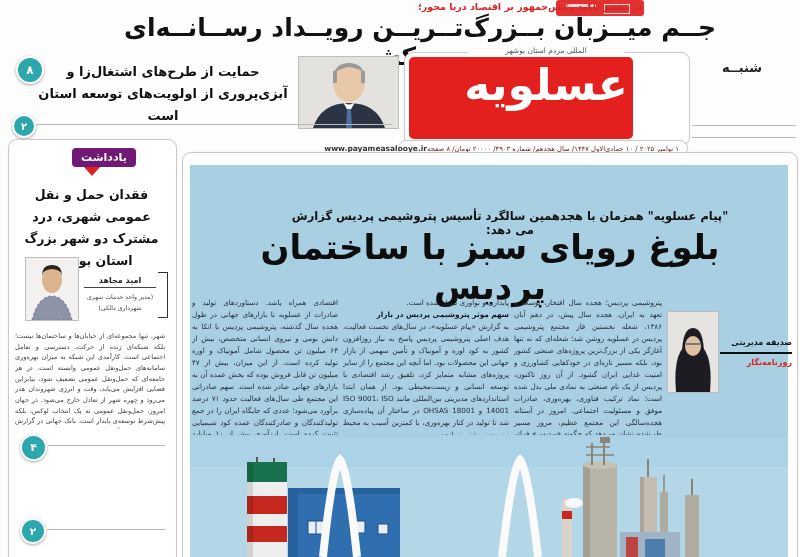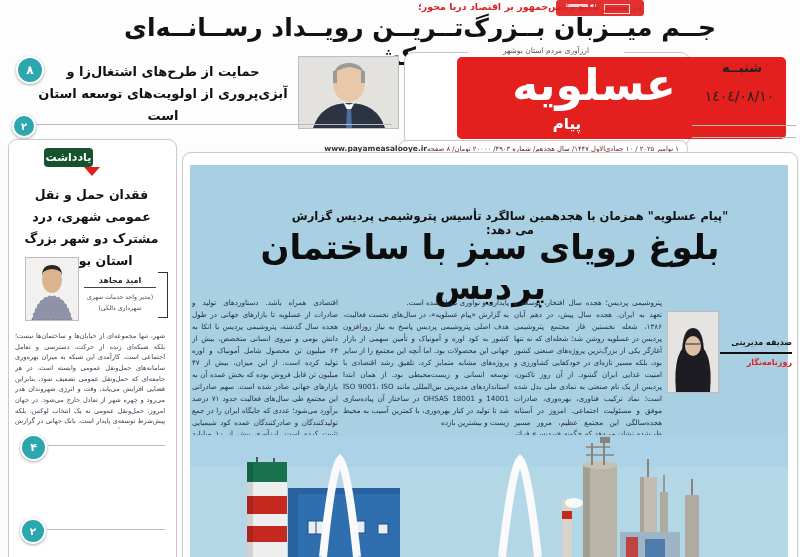--- a/index.html
+++ b/index.html
@@ -43,37 +43,35 @@
       <path d="M48 52 L52 52 L53 71 L47 71Z" fill="#4a6fa5"></path>
     </svg>
   </div>
   <div class="abs" style="left:33px;top:58px;width:260px;">
     <div class="ctr" style="font-size:13px;font-weight:bold;color:#111;line-height:1.7;margin-top:3px;">حمایت از طرح‌های اشتغال‌زا و آبزی‌پروری از اولویت‌های توسعه استان است</div>
   </div>
   <div class="abs badge" style="left:12px;top:114px;width:20px;height:20px;font-size:10px;">۲</div>
   <div class="abs hline" style="left:36px;top:124px;width:356px;"></div>
 
   <div class="abs card" style="left:404px;top:52px;width:284px;height:92px;"></div>
-  <div class="abs ctr" style="left:468px;top:46px;width:156px;background:#fdfdfd;font-size:7.5px;color:#555;letter-spacing:1px;">ارزآوری مردم استان بوشهر</div>
-  <div class="abs" style="left:409px;top:57px;width:329px;height:82px;background:#e3201e;border-radius:5px;overflow:hidden;margin-left:48px;">
+  <div class="abs ctr" style="left:468px;top:46px;width:156px;background:#fdfdfd;font-size:7.5px;color:#555;letter-spacing:1px;">المللی مردم استان بوشهر</div>
+  <div class="abs" style="left:409px;top:57px;width:224px;height:82px;background:#e3201e;border-radius:5px;overflow:hidden;">
     <div class="abs ctr" style="left:0;top:2px;width:274px;font-size:44px;font-weight:bold;color:#fff;line-height:1.2;">عسلویه</div>
-    <div class="abs ctr" style="left:60px;top:58px;width:100px;font-size:15px;font-weight:bold;color:#fff;">پیام</div>
   </div>
   <div class="abs ctr" style="left:692px;top:60px;width:100px;font-size:13px;font-weight:bold;color:#222;">شنبــه</div>
-  <div class="abs ctr" style="left:682px;top:88px;width:115px;font-size:14px;color:#222;direction:ltr;">١٤٠٤/٠٨/١٠</div>
   <div class="abs hline" style="left:692px;top:125px;width:104px;"></div>
   <div class="abs hline" style="left:692px;top:137px;width:104px;"></div>
 
   <div class="abs card" style="left:398px;top:140px;width:290px;height:17px;border-radius:9px;display:flex;align-items:center;justify-content:space-between;padding:0 8px;box-sizing:border-box;">
     <span style="font-size:6.8px;color:#6a2020;white-space:nowrap;text-align:right;">۱ نوامبر ۲۰۲۵ / ۱۰ جمادی‌الاول ۱۴۴۷/ سال هجدهم/ شماره ۴۹۰۳/ ۲۰۰۰۰ تومان/ ۸ صفحه</span>
     <span style="font-size:7.5px;font-weight:bold;color:#333;direction:ltr;white-space:nowrap;">www.payameasalooye.ir</span>
   </div>
 
   <div class="abs card" style="left:8px;top:139px;width:167px;height:420px;border-radius:9px 9px 0 0;"></div>
-  <div class="abs ctr" style="left:44px;top:148px;width:49px;height:19px;background:#14532d;border-radius:4px;color:#fff;font-weight:bold;font-size:11px;line-height:19px;">یادداشت</div>
+  <div class="abs ctr" style="left:72px;top:148px;width:64px;height:19px;background:#701a75;border-radius:4px;color:#fff;font-weight:bold;font-size:11px;line-height:19px;">یادداشت</div>
   <div class="abs" style="left:84px;top:167px;width:0;height:0;border-left:8px solid transparent;border-right:8px solid transparent;border-top:9px solid #e02020;"></div>
   <div class="abs ctr" style="left:16px;top:184px;width:151px;font-size:12.5px;font-weight:bold;color:#111;line-height:1.75;">فقدان حمل و نقل عمومی شهری، درد مشترک دو شهر بزرگ استان بوشهر</div>
 
   <div class="abs photo-frame" style="left:25px;top:257px;width:52px;height:62px;background:#fff;">
     <svg width="52" height="62" viewBox="0 0 52 62">
       <rect width="52" height="62" fill="#f2f1ef"></rect>
       <ellipse cx="26" cy="22" rx="10" ry="13" fill="#dbb38e"></ellipse>
       <path d="M16 18 Q16 7 26 7 Q36 7 36 18 Q36 12 26 11 Q16 12 16 18Z" fill="#2b2620"></path>
       <path d="M6 62 Q12 38 26 38 Q40 38 46 62Z" fill="#8e93a8"></path>
       <path d="M6 62 Q12 38 26 38 Q40 38 46 62Z" fill="none" stroke="#6d7288" stroke-width="1" stroke-dasharray="2 3"></path>
@@ -107,20 +105,21 @@
       <line x1="18" y1="32" x2="32" y2="32" stroke="#777" stroke-width="2"></line>
     </svg>
   </div>
   <div class="abs" style="left:718px;top:338px;width:74px;text-align:right;font-size:8px;font-weight:bold;color:#111;">صدیقه مدیریتی</div>
   <div class="abs" style="left:720px;top:352px;width:72px;height:1.5px;background:#111;"></div>
   <div class="abs" style="left:718px;top:358px;width:74px;text-align:right;font-size:8px;font-weight:bold;color:#d92323;">روزنامه‌نگار</div>
 
   <div class="abs justify" style="left:514px;top:297px;width:148px;height:138px;overflow:hidden;font-size:7.2px;line-height:1.66;color:#23303c;">پتروشیمی پردیس؛ هجده سال افتخار، توسعه و تعهد به ایران. هجده سال پیش، در دهم آبان ۱۳۸۶، شعله نخستین فاز مجتمع پتروشیمی پردیس در عسلویه روشن شد؛ شعله‌ای که نه تنها آغازگر یکی از بزرگ‌ترین پروژه‌های صنعتی کشور بود، بلکه مسیر تازه‌ای در خودکفایی کشاورزی و امنیت غذایی ایران گشود. از آن روز تاکنون، پردیس از یک نام صنعتی به نمادی ملی بدل شده است؛ نماد ترکیب فناوری، بهره‌وری، صادرات موفق و مسئولیت اجتماعی. امروز در آستانه هجده‌سالگی این مجتمع عظیم، مرور مسیر طی‌شده نشان می‌دهد که چگونه «پردیس» فراتر از یک واحد تولیدی، به مدرسه‌ای از مدیریت،</div>
   <div class="abs" style="left:343px;top:297px;width:166px;height:138px;overflow:hidden;">
     <div class="justify" style="font-size:7.2px;line-height:1.66;color:#23303c;">پایداری و نوآوری تبدیل شده است.</div>
+    <div style="font-size:7.3px;line-height:1.66;font-weight:bold;color:#101820;text-align:right;">سهم موثر پتروشیمی پردیس در بازار</div>
     <div class="justify" style="font-size:7.2px;line-height:1.66;color:#23303c;">به گزارش «پیام عسلویه»، در سال‌های نخست فعالیت، هدف اصلی پتروشیمی پردیس پاسخ به نیاز روزافزون کشور به کود اوره و آمونیاک و تأمین سهمی از بازار جهانی این محصولات بود. اما آنچه این مجتمع را از سایر پروژه‌های مشابه متمایز کرد، تلفیق رشد اقتصادی با توسعه انسانی و زیست‌محیطی بود. از همان ابتدا استانداردهای مدیریتی بین‌المللی مانند ISO 9001، ISO 14001 و OHSAS 18001 در ساختار آن پیاده‌سازی شد تا تولید در کنار بهره‌وری، با کمترین آسیب به محیط زیست و بیشترین بازده</div>
   </div>
   <div class="abs justify" style="left:192px;top:297px;width:146px;height:138px;overflow:hidden;font-size:7.2px;line-height:1.66;color:#23303c;">اقتصادی همراه باشد. دستاوردهای تولید و صادرات از عسلویه تا بازارهای جهانی در طول هجده سال گذشته، پتروشیمی پردیس با اتکا به دانش بومی و نیروی انسانی متخصص، بیش از ۶۴ میلیون تن محصول شامل آمونیاک و اوره تولید کرده است. از این میزان، بیش از ۴۷ میلیون تن قابل فروش بوده که بخش عمده آن به بازارهای جهانی صادر شده است. سهم صادراتی این مجتمع طی سال‌های فعالیت حدود ۷۱ درصد برآورد می‌شود؛ عددی که جایگاه ایران را در جمع تولیدکنندگان و صادرکنندگان عمده کود شیمیایی تثبیت کرده است. ارزآوری بیش از ۱۰ میلیارد دلاری از محل صادرات محصولات پتروشیمی پردیس ...</div>
 
   <div class="abs" style="left:190px;top:437px;width:598px;height:120px;overflow:hidden;">
     <svg width="598" height="120" viewBox="0 0 598 120">
       <rect width="598" height="120" fill="#b4d7e8"></rect>
       <rect width="598" height="30" fill="#abd2e6"></rect>
 
       <g>

